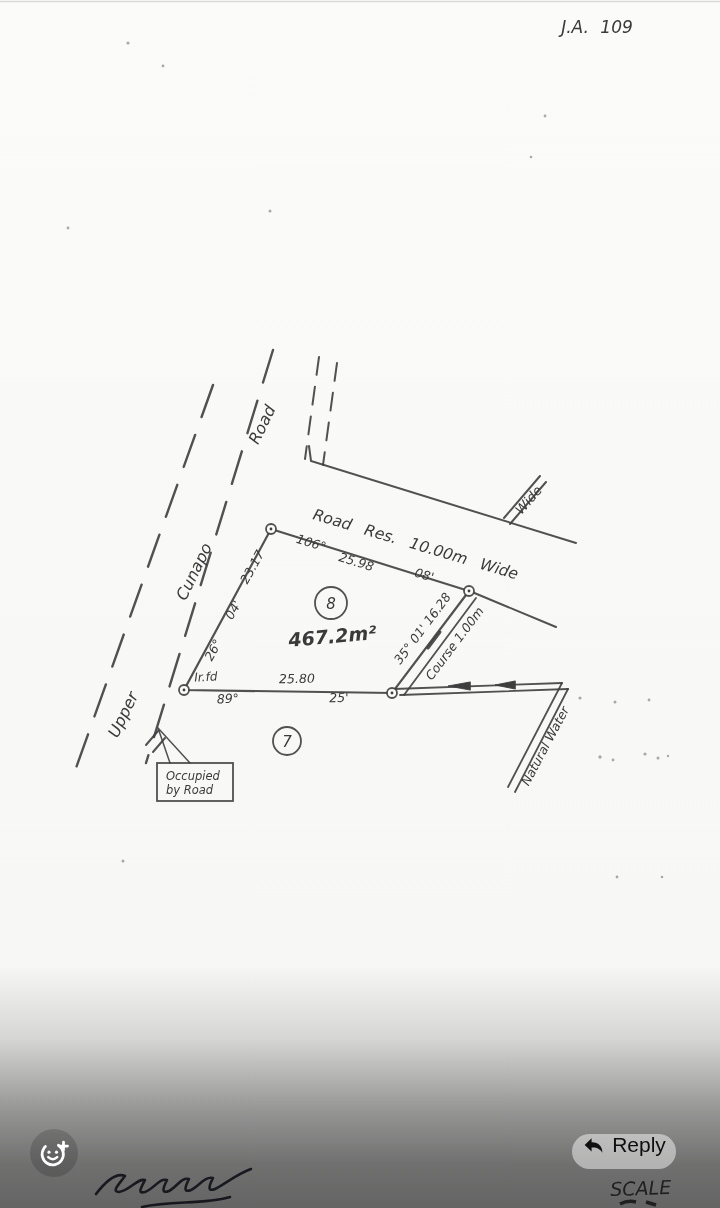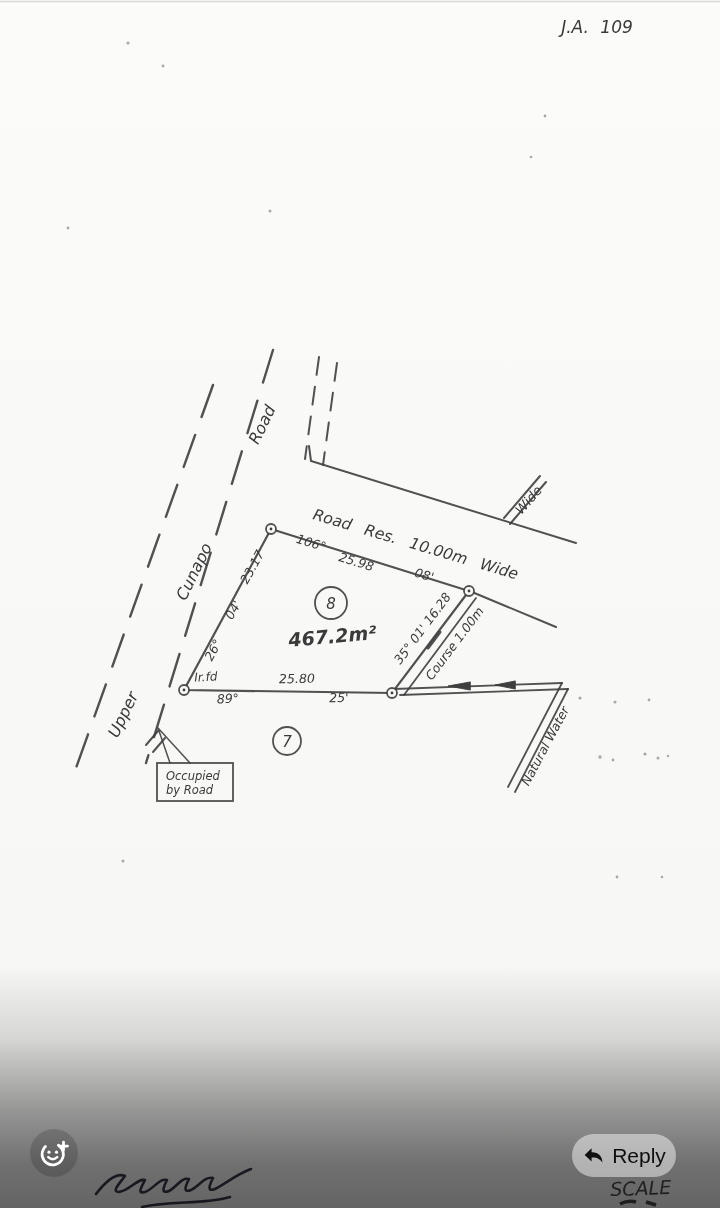--- a/index.html
+++ b/index.html
@@ -27,23 +27,23 @@
       rgba(15,15,15,0.63) 100%);
     pointer-events:none;
   }
   .reaction-btn{
     position:absolute;left:30px;top:1129px;width:48px;height:48px;
     border-radius:50%;background:rgba(0,0,0,0.16);
     display:flex;align-items:center;justify-content:center;
     cursor:pointer;
   }
   .reply-btn{
-    position:absolute;left:572px;top:1134px;width:104px;height:43px;
+    position:absolute;left:572px;top:1134px;width:104px;height:35px;
     border-radius:22px;background:rgba(255,255,255,0.47);
-    display:flex;align-items:center;justify-content:center;gap:7px;
+    display:flex;align-items:flex-start;justify-content:center;gap:7px;
     cursor:pointer;
   }
   .reply-label{
     font-family:"Liberation Sans","DejaVu Sans",sans-serif;
     font-size:21px;font-weight:500;color:#0e0e0e;line-height:1;
   }
   .sig-svg{position:absolute;left:0;top:0;}
 </style>
 </head>
 <body>

